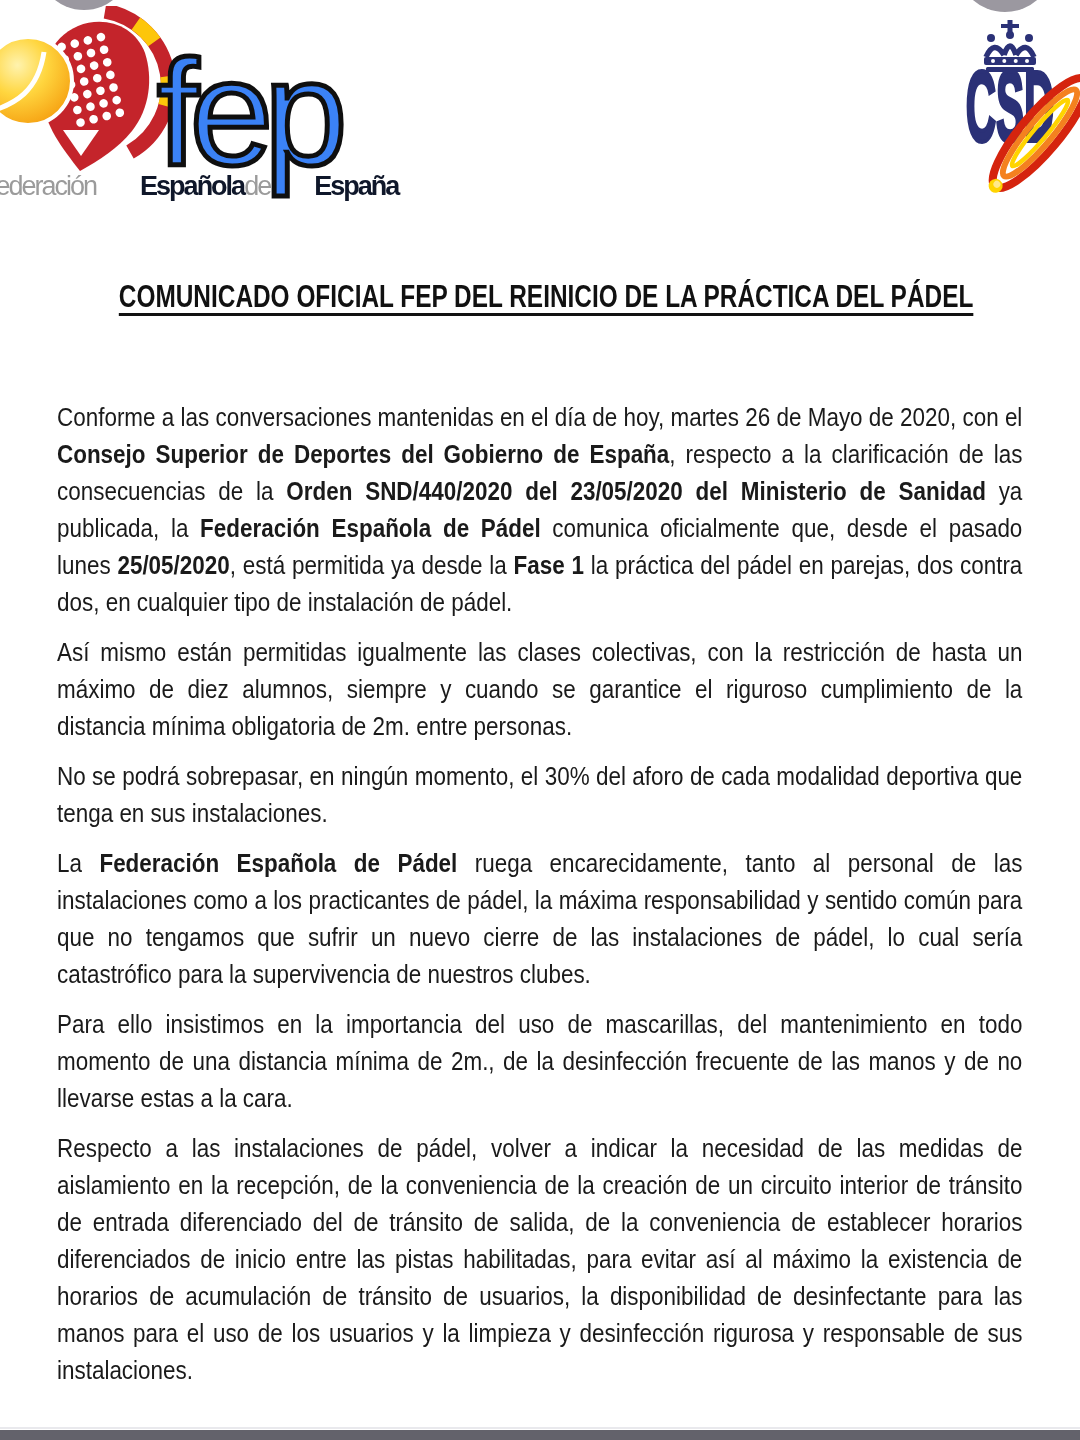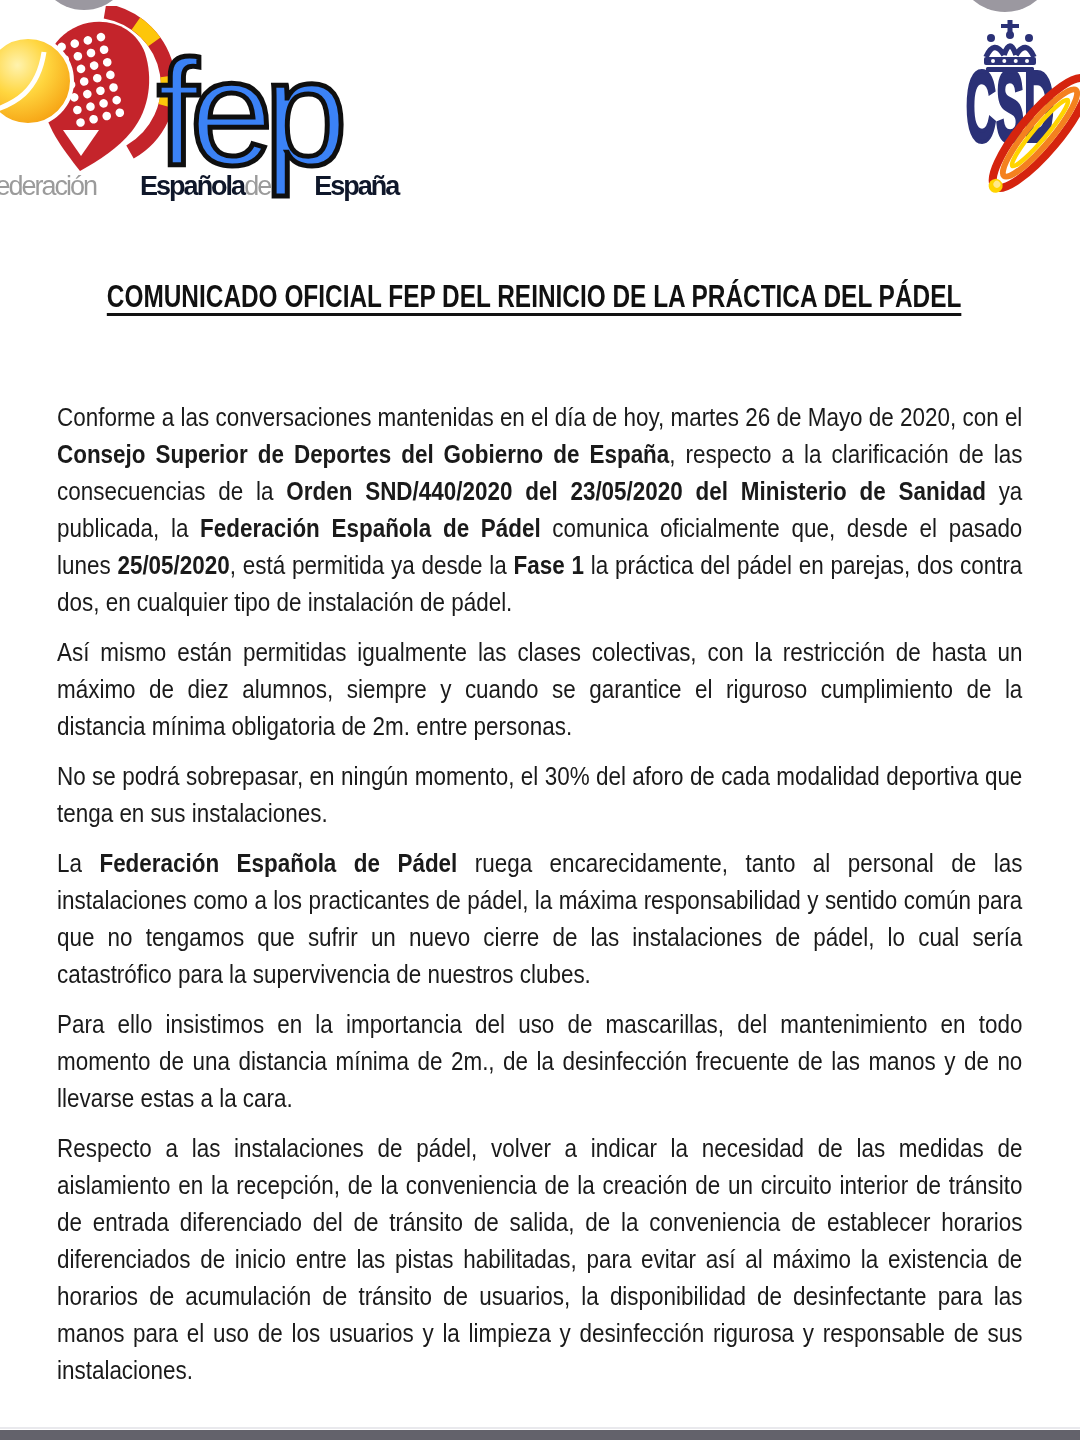--- a/index.html
+++ b/index.html
@@ -53,21 +53,21 @@
     font-family:"Liberation Sans","DejaVu Sans",sans-serif;
     font-size:100px;font-weight:bold;
   }
   .flame-outer{stroke:var(--flame-red,#d5240e);fill:none;stroke-width:8;}
   .flame-mid{stroke:var(--flame-orange,#f4811f);fill:none;stroke-width:6;}
   .flame-inner{stroke:var(--flame-yellow,#ffd400);fill:none;stroke-width:4.5;}
   .flame-tip{fill:var(--flame-yellow,#ffd400);}
   .flame-tip-core{fill:#ffe98c;}
 
   
-  .doc-title-wrap{position:absolute;top:279px;left:0;width:1080px;text-align:left;}
+  .doc-title-wrap{position:absolute;top:279px;left:0;width:1080px;text-align:right;}
   .doc-title{
     display:inline-block;
     font-size:30.5px;font-weight:bold;color:#111111;
     transform:scaleX(0.8);transform-origin:50% 50%;
     text-decoration:underline;
     text-decoration-thickness:3px;
     text-underline-offset:6px;
     white-space:nowrap;
     letter-spacing:0px;
   }

